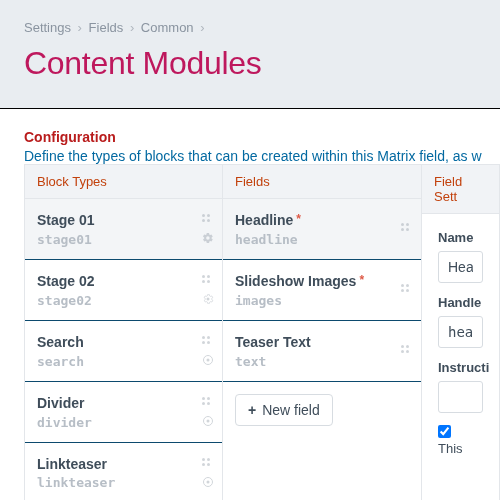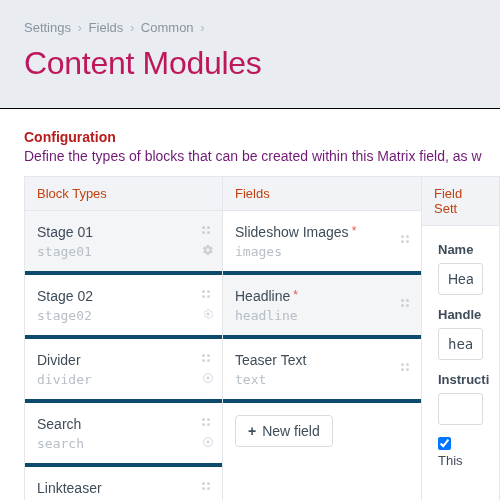--- a/index.html
+++ b/index.html
@@ -30,23 +30,22 @@
     letter-spacing: -0.3px;
   }
   .config-wrap { padding: 20px 0 0 24px; }
   .config-wrap h3 {
     font-size: 14px;
     font-weight: 700;
     color: #b91c1c;
     margin-bottom: 3px;
   }
   .config-desc {
-    color: #701a75;
+    color: #0369a1;
     font-size: 14px;
-    margin-bottom: 12px;
     white-space: nowrap;
   }
   .cols {
     display: flex;
     border-top: 1px solid #e3e6ea;
     border-left: 1px solid #e3e6ea;
   }
   .col {
     border-right: 1px solid #e3e6ea;
     display: flex;
@@ -59,22 +58,23 @@
     background: #f1f3f6;
     padding: 9px 12px;
     font-size: 13px;
     color: #c2410c;
     border-bottom: 1px solid #e3e6ea;
     font-weight: 400;
   }
   .item {
     position: relative;
     padding: 12px 12px 12px 12px;
-    border-bottom: 4px solid #0c4a6e;
+    border-bottom: 1px solid #0c4a6e;
     cursor: pointer;
+    font-weight: bold;
   }
   .item .label {
     color: #3f4d5a;
     font-size: 14px;
     line-height: 1.35;
   }
   .item .handle-text {
     font-family: ui-monospace, "SFMono-Regular", Menlo, Consolas, monospace;
     color: #b7bec6;
     font-size: 13px;
@@ -187,100 +187,100 @@
           <div class="gear">
               <svg viewBox="0 0 24 24" fill="#9aa3ad">
                 <circle cx="12" cy="12" r="3"></circle>
                 <path d="M19.4 13a7.5 7.5 0 000-2l2.1-1.6-2-3.5-2.5 1a7.5 7.5 0 00-1.7-1l-.4-2.6h-4l-.4 2.6a7.5 7.5 0 00-1.7 1l-2.5-1-2 3.5L6.6 11a7.5 7.5 0 000 2l-2.1 1.6 2 3.5 2.5-1a7.5 7.5 0 001.7 1l.4 2.6h4l.4-2.6a7.5 7.5 0 001.7-1l2.5 1 2-3.5z" fill="none" stroke="#9aa3ad" stroke-width="1.5"></path>
               </svg>
             </div>
         </div>
       </div>
 
       <div class="item">
+        <div class="label">Search</div>
+        <div class="handle-text">search</div>
+        <div class="controls">
+          <div class="drag-dots">
+              <span></span>
+              <span></span>
+              <span></span>
+              <span></span>
+            </div>
+          <div class="gear">
+              <svg viewBox="0 0 24 24" fill="#9aa3ad">
+                <circle cx="12" cy="12" r="9" fill="none" stroke="#9aa3ad" stroke-width="2"></circle>
+                <circle cx="12" cy="12" r="3"></circle>
+              </svg>
+            </div>
+        </div>
+      </div>
+
+      <div class="item">
         <div class="label">Divider</div>
         <div class="handle-text">divider</div>
         <div class="controls">
           <div class="drag-dots">
               <span></span>
               <span></span>
               <span></span>
               <span></span>
             </div>
           <div class="gear">
               <svg viewBox="0 0 24 24" fill="#9aa3ad">
                 <circle cx="12" cy="12" r="9" fill="none" stroke="#9aa3ad" stroke-width="2"></circle>
                 <circle cx="12" cy="12" r="3"></circle>
               </svg>
             </div>
         </div>
       </div>
 
       <div class="item">
-        <div class="label">Search</div>
-        <div class="handle-text">search</div>
+        <div class="label">Linkteaser</div>
+        <div class="handle-text">linkteaser</div>
         <div class="controls">
           <div class="drag-dots">
               <span></span>
               <span></span>
               <span></span>
               <span></span>
             </div>
           <div class="gear">
               <svg viewBox="0 0 24 24" fill="#9aa3ad">
                 <circle cx="12" cy="12" r="9" fill="none" stroke="#9aa3ad" stroke-width="2"></circle>
                 <circle cx="12" cy="12" r="3"></circle>
               </svg>
             </div>
         </div>
       </div>
-
-      <div class="item">
-        <div class="label">Linkteaser</div>
-        <div class="handle-text">linkteaser</div>
-        <div class="controls">
-          <div class="drag-dots">
-              <span></span>
-              <span></span>
-              <span></span>
-              <span></span>
-            </div>
-          <div class="gear">
-              <svg viewBox="0 0 24 24" fill="#9aa3ad">
-                <circle cx="12" cy="12" r="9" fill="none" stroke="#9aa3ad" stroke-width="2"></circle>
-                <circle cx="12" cy="12" r="3"></circle>
-              </svg>
-            </div>
-        </div>
-      </div>
     </div>
 
     <div class="col fields">
       <div class="col-head">Fields</div>
-
-      <div class="item">
-        <div class="label">
-          <span>Slideshow Images</span><span class="req">*</span>
-        </div>
-        <div class="handle-text">images</div>
-        <div class="controls">
-          <div class="drag-dots">
-              <span></span>
-              <span></span>
-              <span></span>
-              <span></span>
-            </div>
-        </div>
-      </div>
 
       <div class="item selected">
         <div class="label">
           <span>Headline</span><span class="req">*</span>
         </div>
         <div class="handle-text">headline</div>
+        <div class="controls">
+          <div class="drag-dots">
+              <span></span>
+              <span></span>
+              <span></span>
+              <span></span>
+            </div>
+        </div>
+      </div>
+
+      <div class="item">
+        <div class="label">
+          <span>Slideshow Images</span><span class="req">*</span>
+        </div>
+        <div class="handle-text">images</div>
         <div class="controls">
           <div class="drag-dots">
               <span></span>
               <span></span>
               <span></span>
               <span></span>
             </div>
         </div>
       </div>
 

